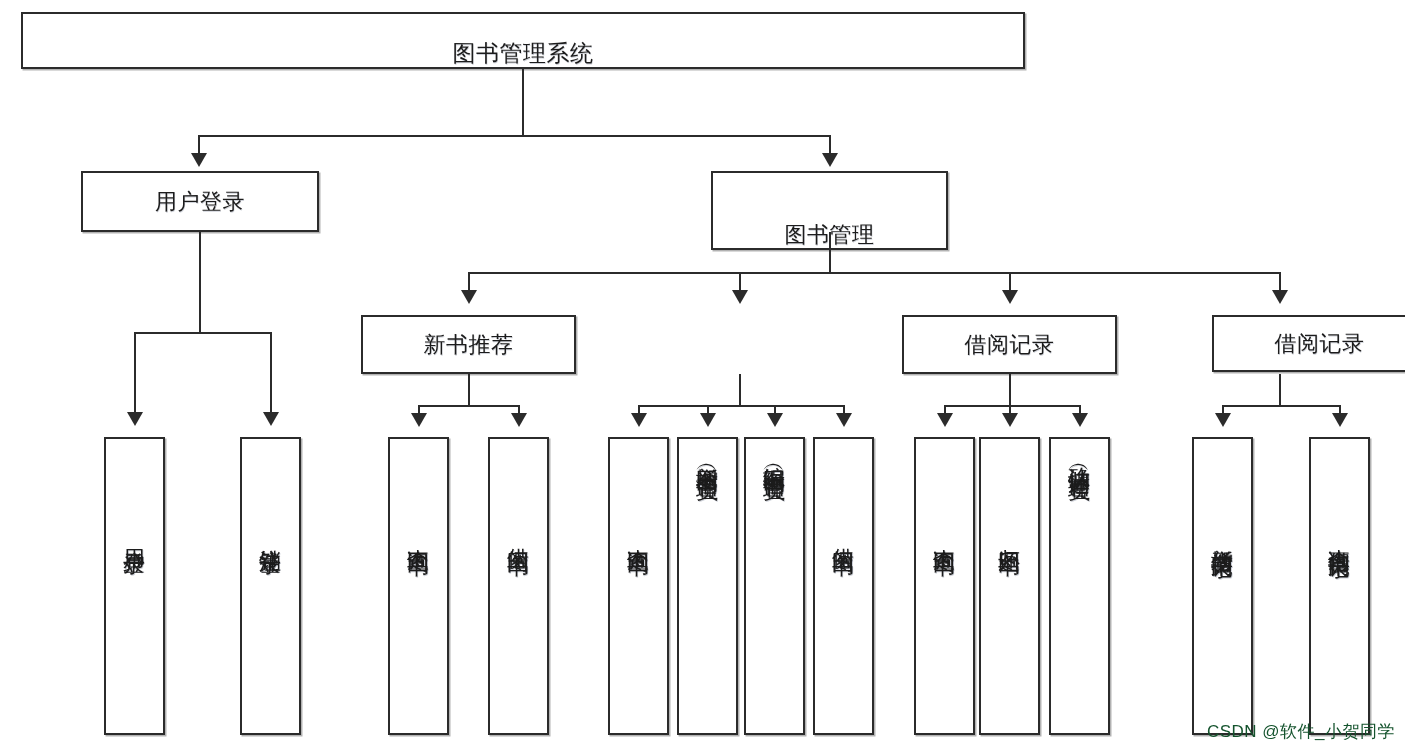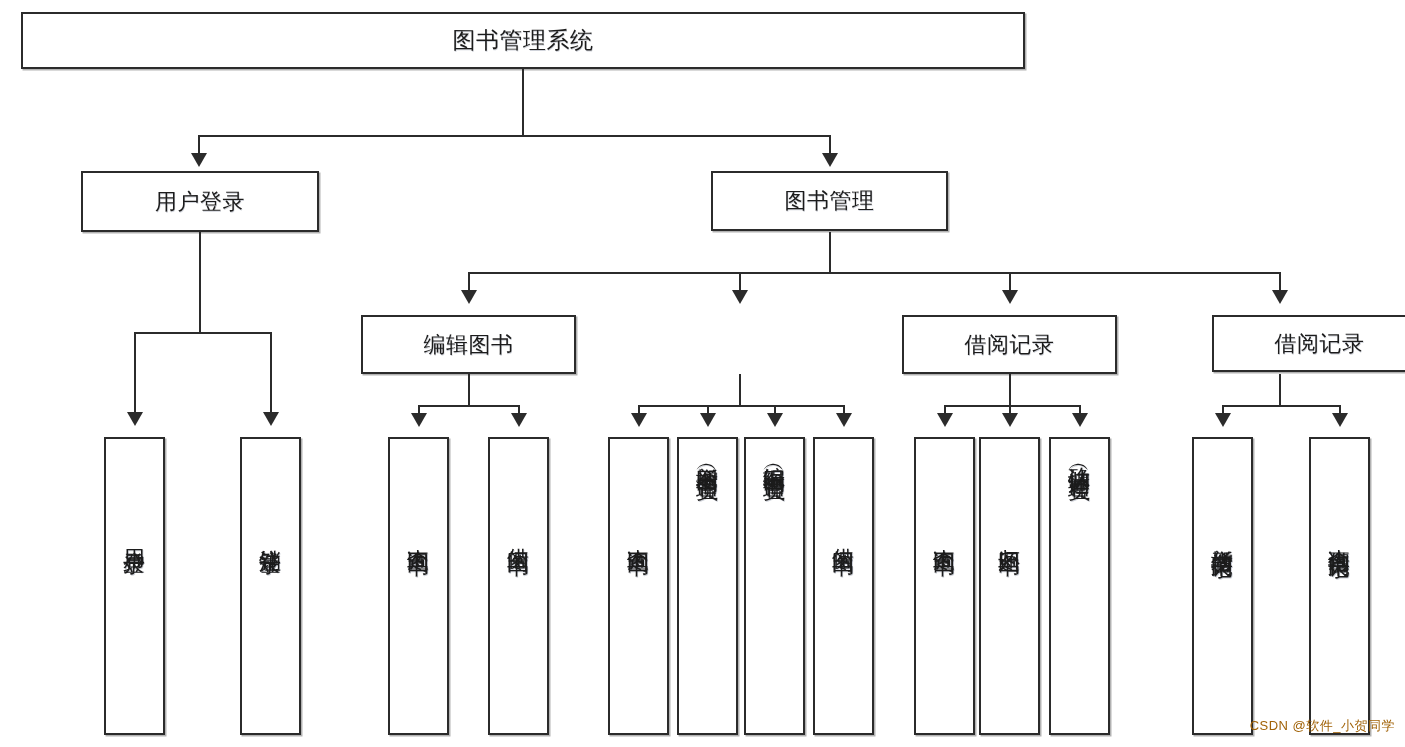--- a/index.html
+++ b/index.html
@@ -68,52 +68,52 @@
     position:absolute;
     width:0;height:0;
     border-left:8px solid transparent;
     border-right:8px solid transparent;
     border-top:14px solid #2b2b2b;
   }
   
   #watermark{
     position:absolute;
     right:10px;
-    bottom:12px;
-    font-size:13px;
-    color:#a16207;
+    bottom:4px;
+    font-size:17px;
+    color:#14532d;
     letter-spacing:0.5px;
     user-select:none;
     white-space:nowrap;
   }
 </style>
 </head>
 <body>
 
 <div id="canvas">
 
-  <div class="node root" style="left:21px;top:12px;width:1004px;height:57px;">
+  <div class="node root" style="left:21px;top:12px;width:1004px;height:57px;align-items:flex-end;">
     <span class="label">图书管理系统</span>
   </div>
 
   <div class="ln v" style="left:522px;top:69px;height:67px;"></div>
 
   <div class="ln h" style="left:198px;top:135px;width:632px;"></div>
 
   <div class="ln v" style="left:198px;top:135px;height:22px;"></div>
   <div class="arrow" style="left:191px;top:153px;"></div>
 
   <div class="ln v" style="left:829px;top:135px;height:22px;"></div>
   <div class="arrow" style="left:822px;top:153px;"></div>
 
   <div class="node" style="left:81px;top:171px;width:238px;height:61px;">
     <span class="label">用户登录</span>
   </div>
 
-  <div class="node" style="left:711px;top:171px;width:237px;height:60px;">
+  <div class="node" style="left:711px;top:171px;width:237px;height:79px;align-items:flex-end;">
     <span class="label">图书管理</span>
   </div>
 
   <div class="ln v" style="left:199px;top:232px;height:101px;"></div>
   <div class="ln h" style="left:134px;top:332px;width:137px;"></div>
   <div class="ln v" style="left:134px;top:332px;height:84px;"></div>
   <div class="arrow" style="left:127px;top:412px;"></div>
   <div class="ln v" style="left:270px;top:332px;height:84px;"></div>
   <div class="arrow" style="left:263px;top:412px;"></div>
 
@@ -126,21 +126,21 @@
   <div class="ln v" style="left:739px;top:272px;height:21px;"></div>
   <div class="arrow" style="left:732px;top:290px;"></div>
 
   <div class="ln v" style="left:1009px;top:272px;height:21px;"></div>
   <div class="arrow" style="left:1002px;top:290px;"></div>
 
   <div class="ln v" style="left:1279px;top:272px;height:21px;"></div>
   <div class="arrow" style="left:1272px;top:290px;"></div>
 
   <div class="node" style="left:361px;top:315px;width:215px;height:59px;">
-    <span class="label">编辑图书</span>
+    <span class="label">新书推荐</span>
   </div>
   <div class="node" style="left:902px;top:315px;width:215px;height:59px;">
     <span class="label">借阅记录</span>
   </div>
   <div class="node" style="left:1172px;top:315px;width:215px;height:57px;margin-left:40px;">
     <span class="label">借阅记录</span>
   </div>
 
   <div class="ln v" style="left:468px;top:374px;height:32px;"></div>
   <div class="ln h" style="left:418px;top:405px;width:101px;"></div>

